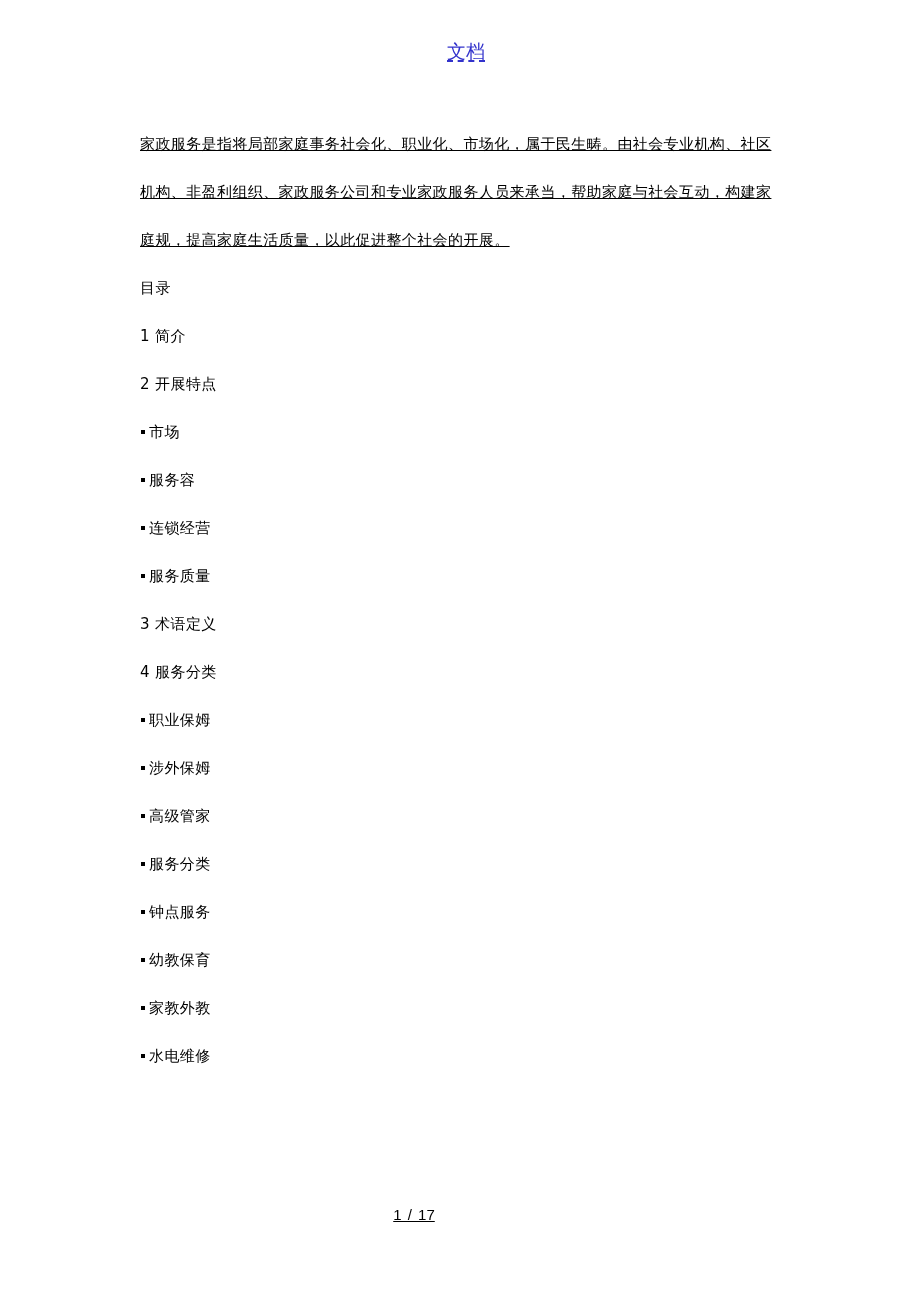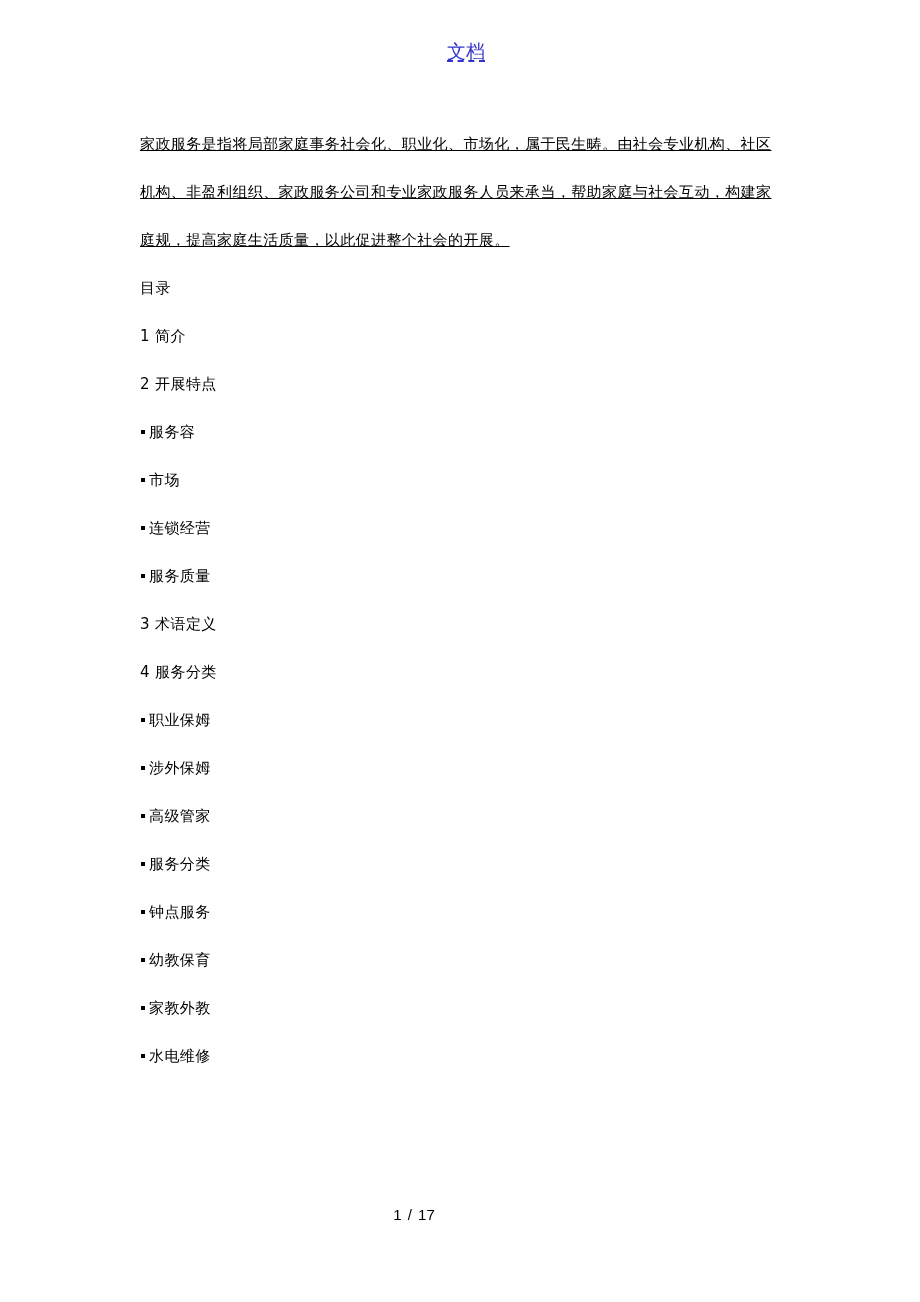--- a/index.html
+++ b/index.html
@@ -65,38 +65,39 @@
     .footer {
       position: absolute;
       top: 1204px;
       left: 0;
       width: 828px;
       text-align: center;
       font-family: "Liberation Sans", sans-serif;
       font-size: 15px;
       line-height: 22px;
       word-spacing: 2px;
+      text-decoration: underline;
     }
   </style>
 </head>
 <body>
 
 <div class="header-link">
   <a href="#">文档</a>
 </div>
 
 <div class="content">
   <p class="para">家政服务是指将局部家庭事务社会化、职业化、市场化，属于民生畴。由社会专业机构、社区机构、非盈利组织、家政服务公司和专业家政服务人员来承当，帮助家庭与社会互动，构建家庭规，提高家庭生活质量，以此促进整个社会的开展。</p>
   <p class="line">目录</p>
 
   <div>
     <p class="line"><span>1 简介</span></p>
     <p class="line"><span>2 开展特点</span></p>
+    <p class="line"><span class="bullet"></span><span>市场</span></p>
     <p class="line"><span class="bullet"></span><span>服务容</span></p>
-    <p class="line"><span class="bullet"></span><span>市场</span></p>
     <p class="line"><span class="bullet"></span><span>连锁经营</span></p>
     <p class="line"><span class="bullet"></span><span>服务质量</span></p>
     <p class="line"><span>3 术语定义</span></p>
     <p class="line"><span>4 服务分类</span></p>
     <p class="line"><span class="bullet"></span><span>职业保姆</span></p>
     <p class="line"><span class="bullet"></span><span>涉外保姆</span></p>
     <p class="line"><span class="bullet"></span><span>高级管家</span></p>
     <p class="line"><span class="bullet"></span><span>服务分类</span></p>
     <p class="line"><span class="bullet"></span><span>钟点服务</span></p>
     <p class="line"><span class="bullet"></span><span>幼教保育</span></p>

